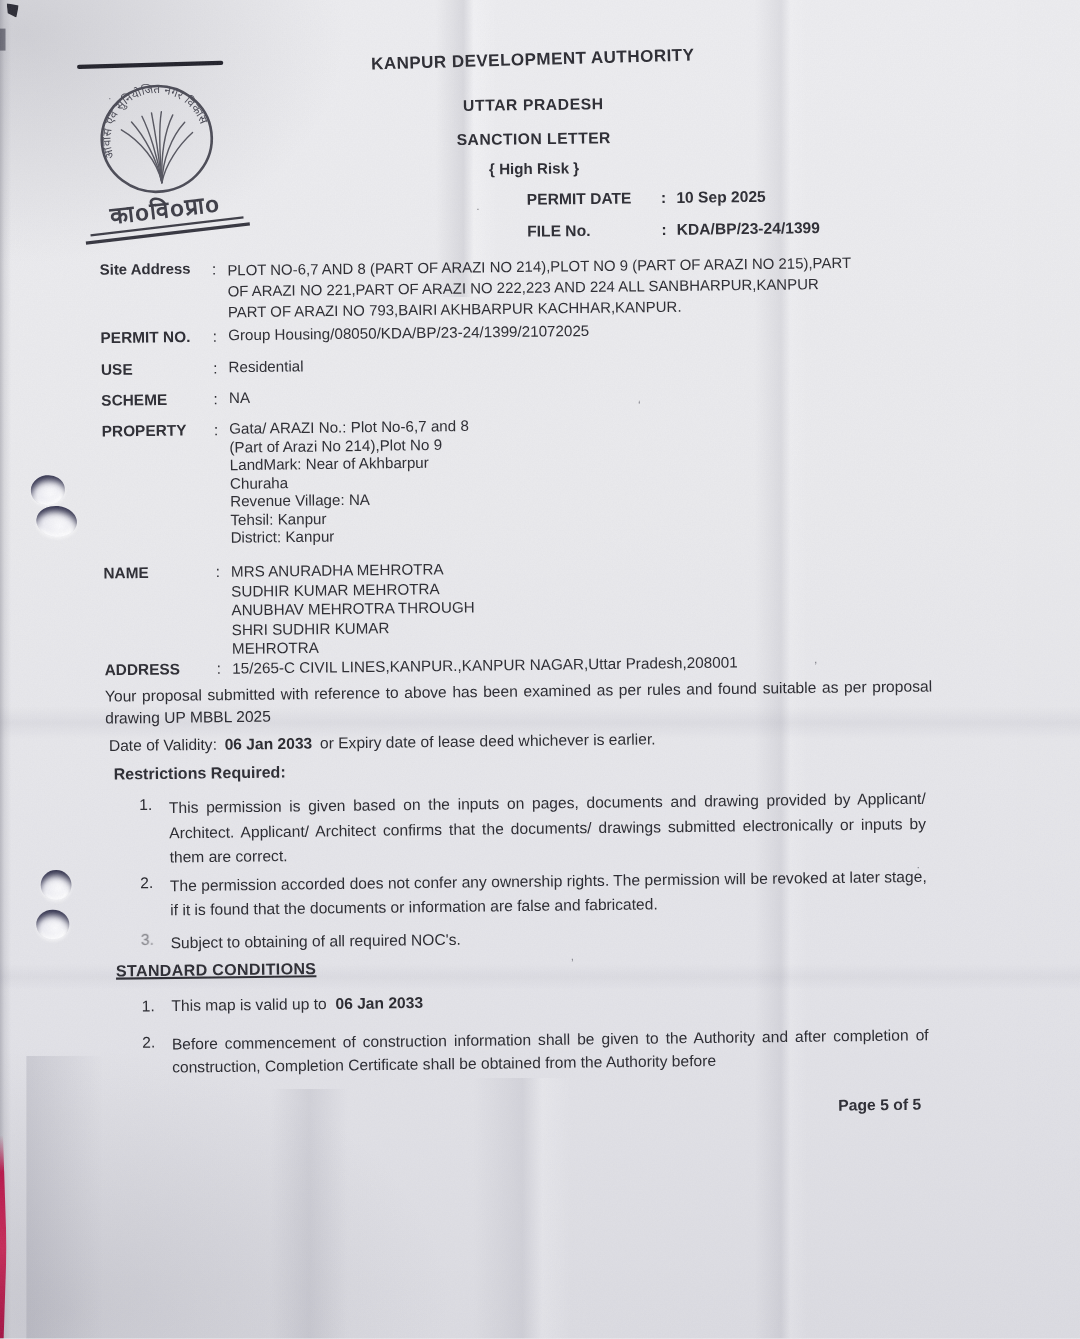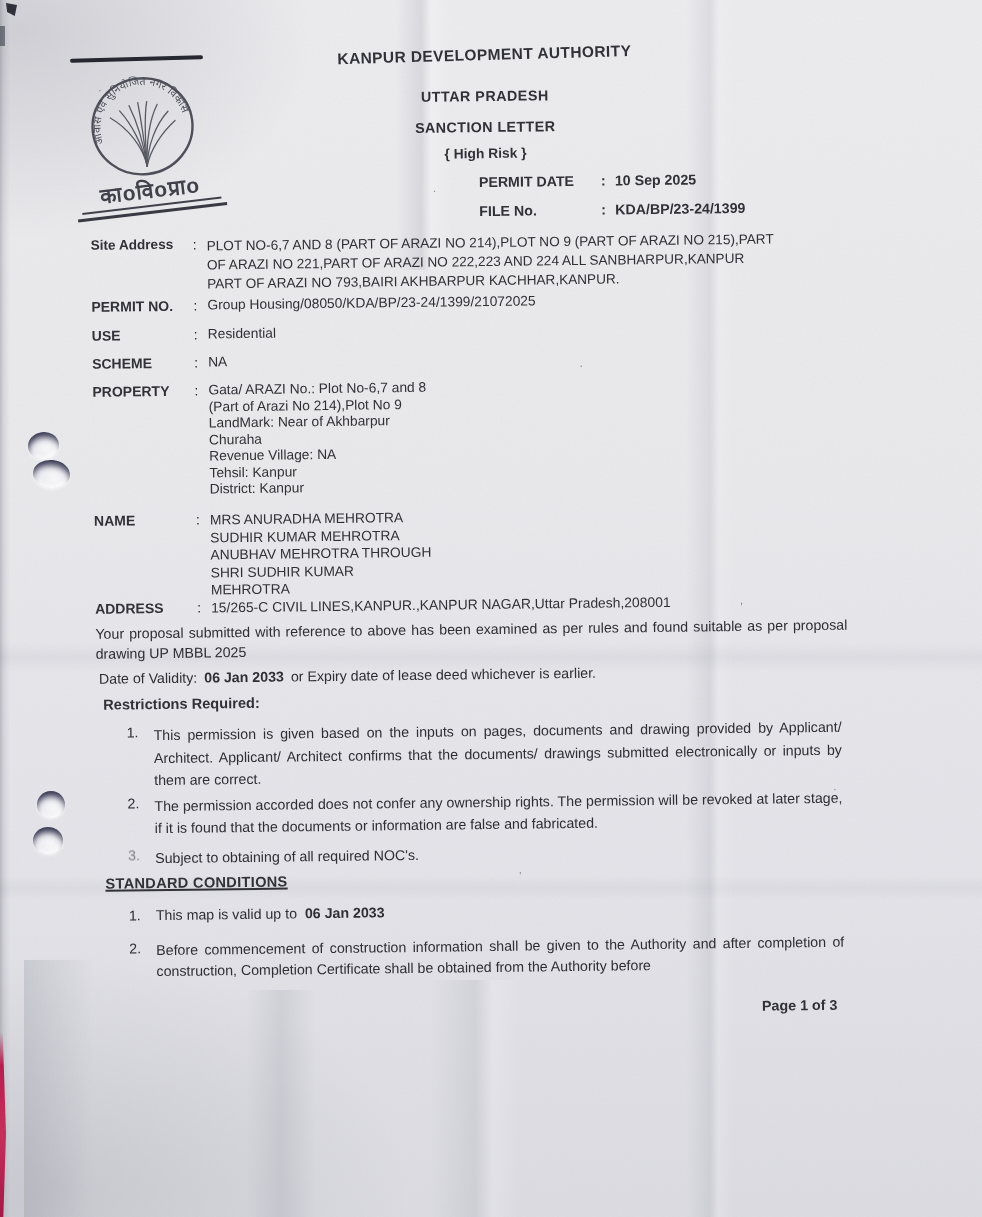--- a/index.html
+++ b/index.html
@@ -233,21 +233,21 @@
       <span class="txt" style="text-align:left">
         <span>This map is valid up to</span>
         <b style="margin-left:4px">06 Jan 2033</b>
       </span>
     </div>
     <div class="li lh21" style="left:125px; top:936px; width:715px; height:46px">
       <span class="num">2.</span>
       <span class="txt">Before commencement of construction information shall be given to the Authority and after completion of construction, Completion Certificate shall be obtained from the Authority before</span>
     </div>
 
-    <div class="footer">Page 1 of 3</div>
+    <div class="footer">Page 5 of 5</div>
   </div>
 
   <div class="hole h1a"></div>
   <div class="hole h1b"></div>
   <div class="hole h2a"></div>
   <div class="hole h2b"></div>
 
   <div class="mark-line"></div>
   <div class="mark-corner"></div>
   <div class="mark-edge"></div>

